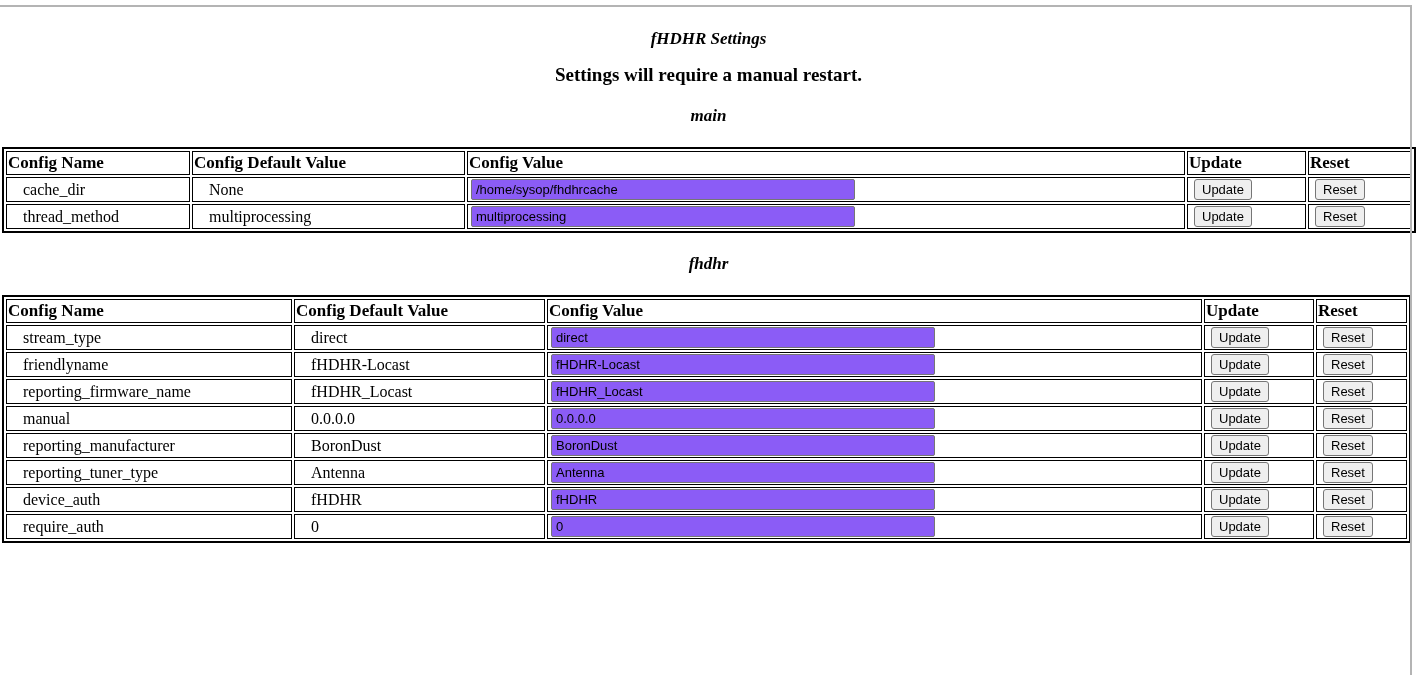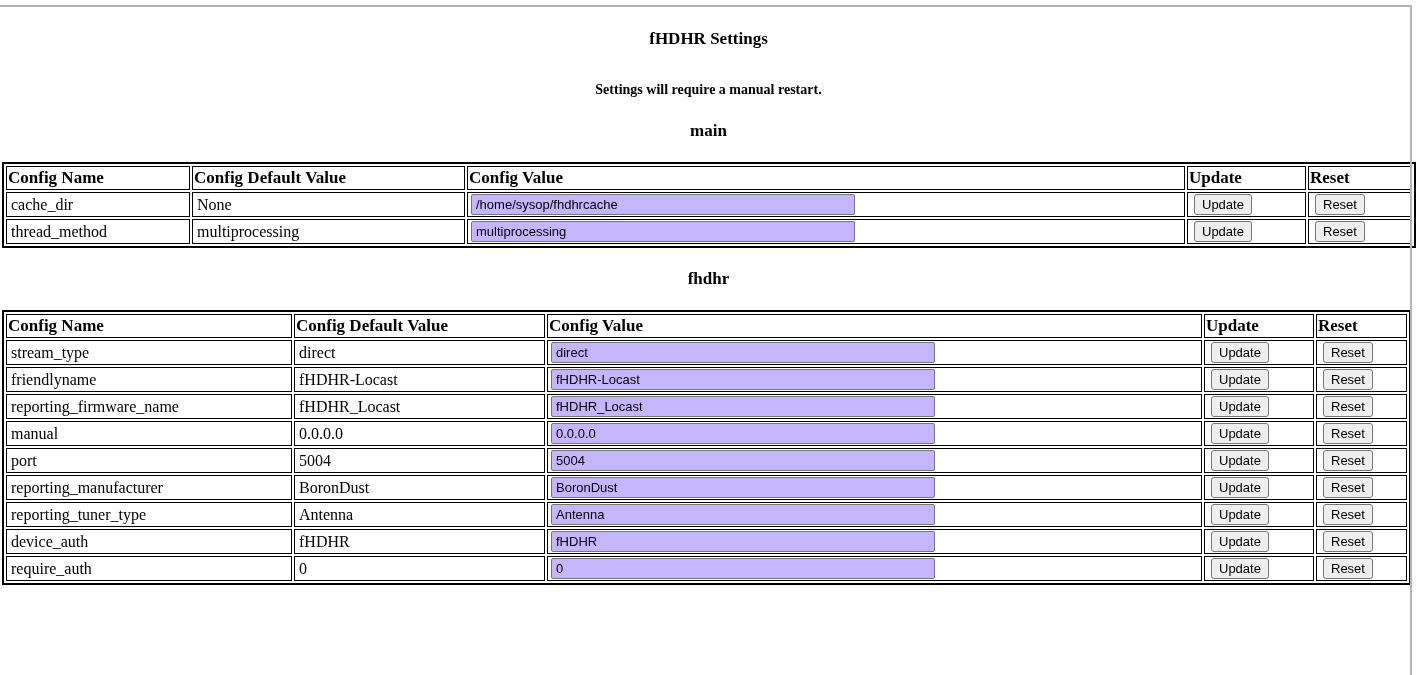--- a/index.html
+++ b/index.html
@@ -28,34 +28,36 @@
     width: 2px; height: 670px;
     background: #b4b4b4;
   }
 
   .page-title {
     margin-top: 29px;
     text-align: center;
     font-weight: bold;
     font-size: 17px;
     line-height: 20px;
+    font-style: italic;
   }
   .page-subtitle {
-    margin-top: 31px;
+    margin-top: 16px;
     text-align: center;
     font-weight: bold;
-    font-size: 14px;
+    font-size: 19px;
     line-height: 20px;
   }
   .section-title {
     margin-top: 21px;
     text-align: center;
     font-weight: bold;
     font-size: 17px;
     line-height: 20px;
+    font-style: italic;
   }
 
   table.config-table {
     margin-top: 21px;
     margin-left: 2px;
     border-collapse: separate;
     border-spacing: 2px;
     border: 2px solid #000;
     table-layout: fixed;
   }
@@ -86,33 +88,33 @@
     font-size: 17px;
     text-align: left;
     height: 21px;
   }
   td {
     font-size: 16px;
     height: 25px;
     vertical-align: middle;
   }
   td.name-cell, td.default-cell {
-    padding-left: 4px;
+    padding-left: 16px;
     text-align: left;
   }
   td.value-cell { padding-left: 3px; }
 
   input.value-input {
     display: block;
     width: 384px;
     height: 21px;
     box-sizing: border-box;
     border: 1px solid #767676;
     border-radius: 2px;
-    background: #c4b5fd;
+    background: #8b5cf6;
     color: #000;
     font-family: "Liberation Sans", sans-serif;
     font-size: 13px;
     padding: 1px 4px;
     margin: 0;
   }
   button.btn {
     display: inline-block;
     height: 21px;
     margin-left: 5px;
@@ -257,33 +259,20 @@
     </td>
     <td class="btn-cell">
       <button class="btn update-btn">Update</button>
     </td>
     <td class="btn-cell">
       <button class="btn reset-btn">Reset</button>
     </td>
   </tr>
 
 
-  <tr>
-    <td class="name-cell">port</td>
-    <td class="default-cell">5004</td>
-    <td class="value-cell">
-      <input type="text" class="value-input" value="5004" style="">
-    </td>
-    <td class="btn-cell">
-      <button class="btn update-btn">Update</button>
-    </td>
-    <td class="btn-cell">
-      <button class="btn reset-btn">Reset</button>
-    </td>
-  </tr>
 
   <tr>
     <td class="name-cell">reporting_manufacturer</td>
     <td class="default-cell">BoronDust</td>
     <td class="value-cell">
       <input type="text" class="value-input" value="BoronDust" style="">
     </td>
     <td class="btn-cell">
       <button class="btn update-btn">Update</button>
     </td>

